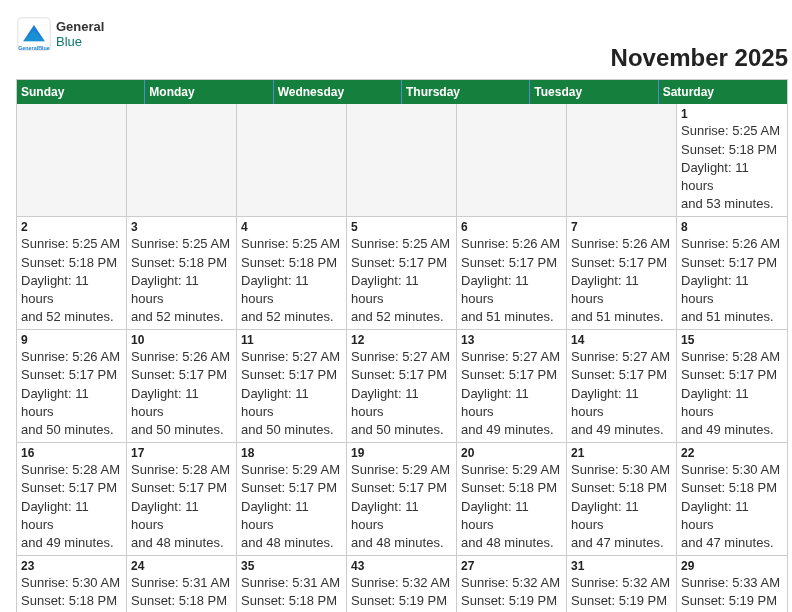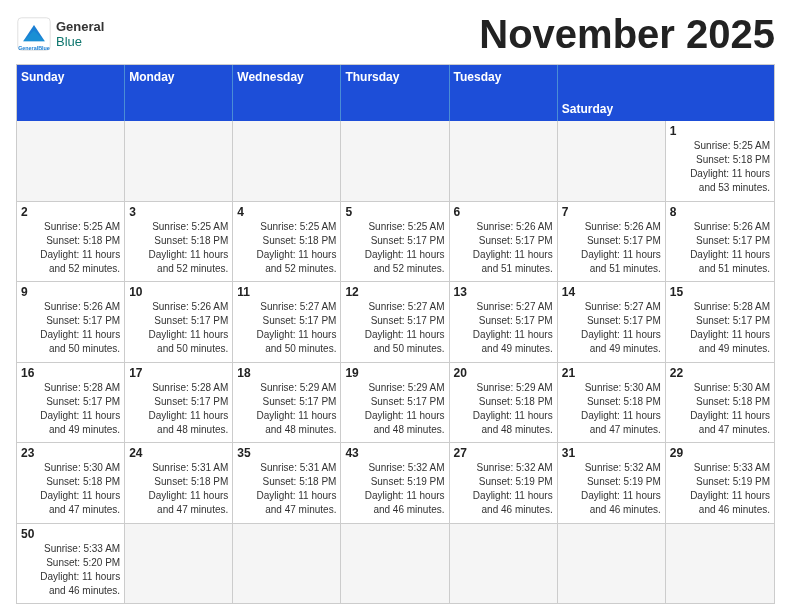--- a/index.html
+++ b/index.html
@@ -6,21 +6,21 @@
     body {
       width: 792px;
       height: 612px;
       font-family: Arial, sans-serif;
       background: #fff;
       overflow: hidden;
     }
     .page {
       width: 792px;
       height: 612px;
-      padding: 12px 17px 8px 16px;
+      padding: 12px 4px 8px 16px;
       display: flex;
       flex-direction: column;
     }
     .header {
       display: flex;
       align-items: flex-start;
       justify-content: space-between;
       margin-bottom: 8px;
     }
     .logo {
@@ -30,49 +30,50 @@
       margin-top: 4px;
     }
     .logo-icon {
       width: 36px;
       height: 36px;
     }
     .title-block {
       text-align: right;
     }
     .main-title {
-      font-size: 40px;
+      font-size: 24px;
       font-weight: bold;
       color: #222;
       line-height: 1.1;
+      margin-top: 33px;
     }
     .subtitle {
       font-size: 15px;
       color: #444;
     }
     .calendar {
       flex: 1;
       display: flex;
       flex-direction: column;
       border: 1px solid #ccc;
     }
     .cal-header-row {
       display: grid;
-      grid-template-columns: repeat(7, 1fr);
-      background: #1d4ed8;
+      grid-template-columns: repeat(6, 1fr);
+      background: #15803d;
     }
     .cal-header-cell {
       color: #fff;
       font-size: 12px;
       font-weight: bold;
       padding: 5px 4px;
       text-align: left;
       border-right: 1px solid #4a8dd5;
     }
-    .cal-header-cell:last-child { border-right: none; margin-top: 32px; }
+    .cal-header-cell:last-child { border-right: none; }
     .cal-body {
       flex: 1;
       display: flex;
       flex-direction: column;
     }
     .cal-row {
       flex: 1;
       display: grid;
       grid-template-columns: repeat(7, 1fr);
       border-top: 1px solid #ccc;
@@ -90,24 +91,23 @@
     .cal-cell:last-child { border-right: none; }
     .cal-cell.empty { background: #f5f5f5; }
     .day-num {
       font-size: 12px;
       font-weight: bold;
       color: #222;
       display: block;
       margin-bottom: 1px;
     }
     .cell-info {
-      font-size: 10px;
+      font-size: 13px;
       line-height: 1.4;
       color: #333;
-      text-align: right;
     }
   </style>
 </head>
 <body>
 
 <div class="page">
   <div class="header">
     <div class="logo">
       <svg class="logo-icon" viewBox="0 0 40 40">
         <rect x="2" y="2" width="36" height="36" rx="4" fill="#fff" stroke="#ddd" stroke-width="1"></rect>

